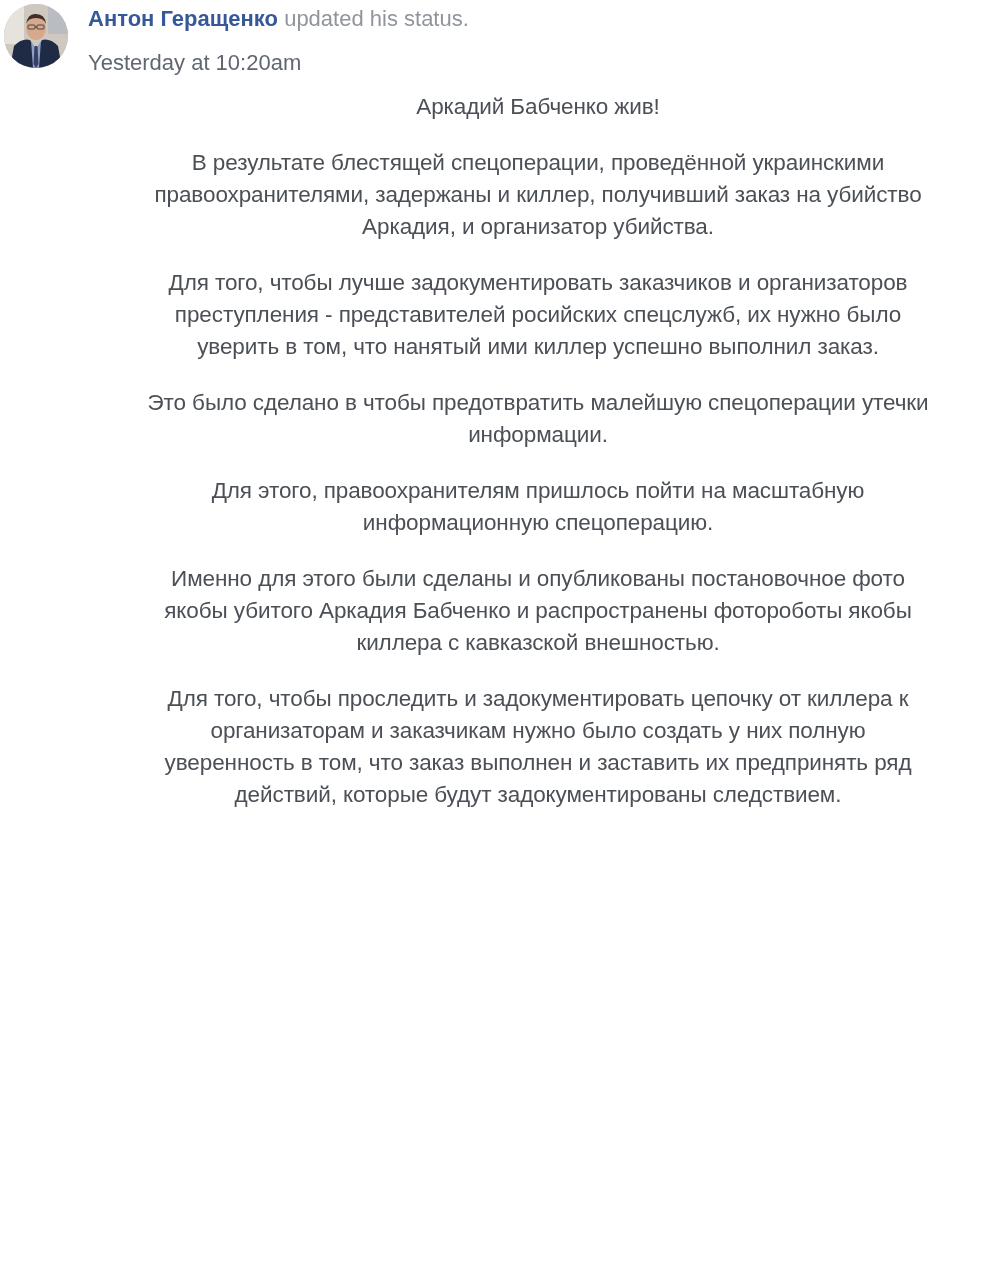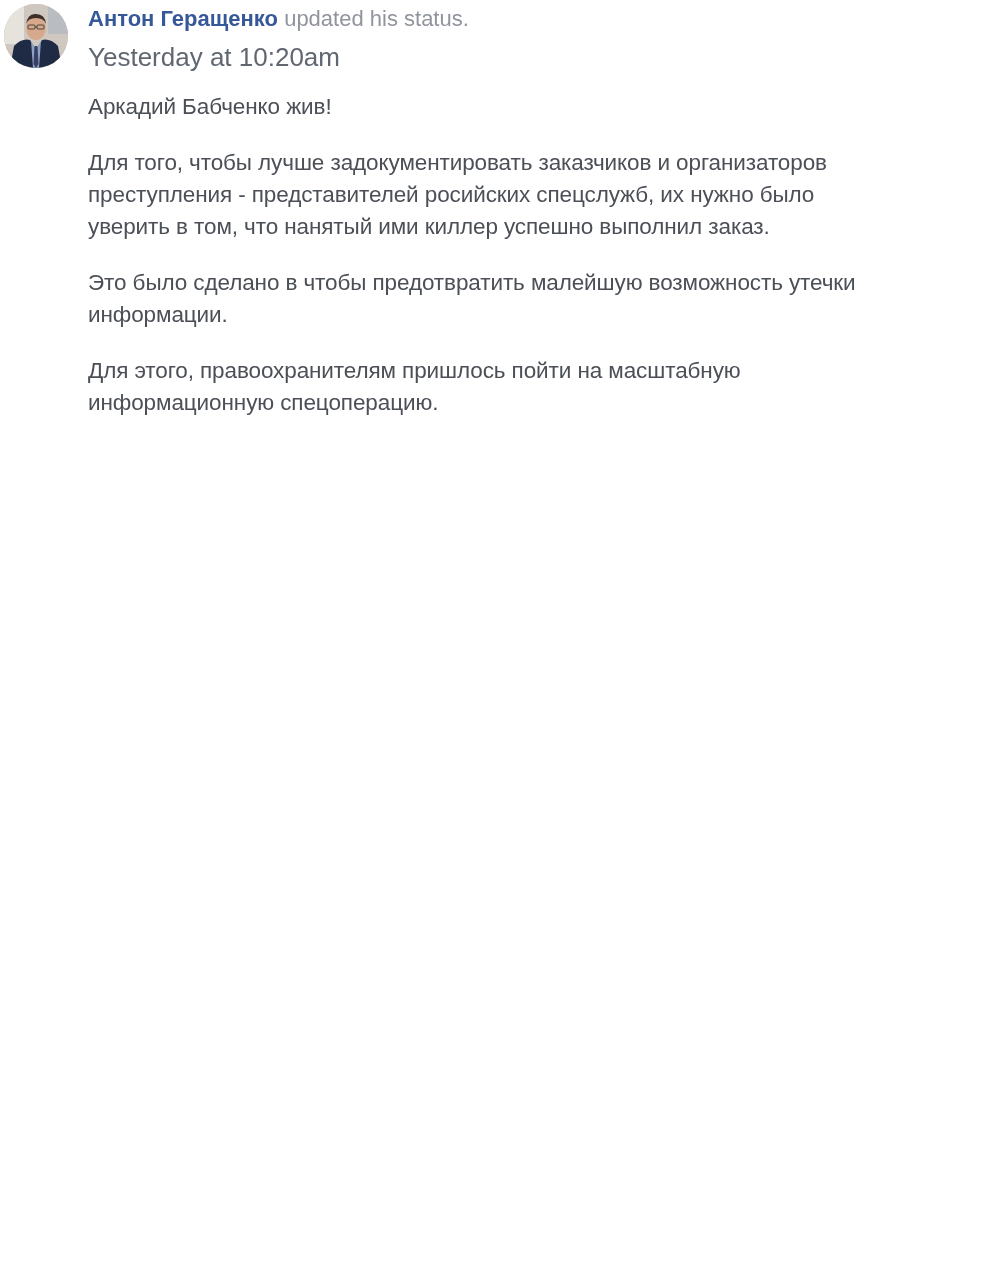--- a/index.html
+++ b/index.html
@@ -42,39 +42,40 @@
   }
   .author-name {
     color: #365899;
     font-weight: bold;
     cursor: pointer;
   }
   .action-text {
     color: #90949c;
   }
   .timestamp {
-    font-size: 26px;
+    font-size: 22px;
     line-height: 30px;
     color: #616770;
-    margin-top: 8px;
+    margin-top: 14px;
     cursor: pointer;
   }
   .body-text {
     position: absolute;
     left: 88px;
     top: 91px;
     width: 900px;
     font-size: 22.5px;
     line-height: 32px;
     color: #4b4f56;
     letter-spacing: -0.1px;
   }
   .body-text p {
     margin: 0 0 24px 0;
     white-space: pre-line;
+    text-align: center;
   }
 </style>
 </head>
 <body>
 
 <div class="post">
 
   <div class="avatar">
     <svg width="64" height="64" viewBox="0 0 64 64">
       <rect x="0" y="0" width="64" height="64" fill="#cfc8c0"></rect>
@@ -94,22 +95,32 @@
   <div class="header">
     <div class="header-line1">
       <span class="author-name">Антон Геращенко</span>
       <span class="action-text">updated his status.</span>
     </div>
     <div class="timestamp">Yesterday at 10:20am</div>
   </div>
 
   <div class="body-text">
     <p>Аркадий Бабченко жив!</p>
+    <p>В результате блестящей спецоперации, проведённой украинскими
+правоохранителями, задержаны и киллер, получивший заказ на убийство
+Аркадия, и организатор убийства.</p>
     <p>Для того, чтобы лучше задокументировать заказчиков и организаторов
 преступления - представителей росийских спецслужб, их нужно было
 уверить в том, что нанятый ими киллер успешно выполнил заказ.</p>
-    <p>Это было сделано в чтобы предотвратить малейшую возможность утечки
+    <p>Это было сделано в чтобы предотвратить малейшую спецоперации утечки
 информации.</p>
     <p>Для этого, правоохранителям пришлось пойти на масштабную
 информационную спецоперацию.</p>
+    <p>Именно для этого были сделаны и опубликованы постановочное фото
+якобы убитого Аркадия Бабченко и распространены фотороботы якобы
+киллера с кавказской внешностью.</p>
+    <p>Для того, чтобы проследить и задокументировать цепочку от киллера к
+организаторам и заказчикам нужно было создать у них полную
+уверенность в том, что заказ выполнен и заставить их предпринять ряд
+действий, которые будут задокументированы следствием.</p>
   </div>
 
 </div>
 
 </body></html>

